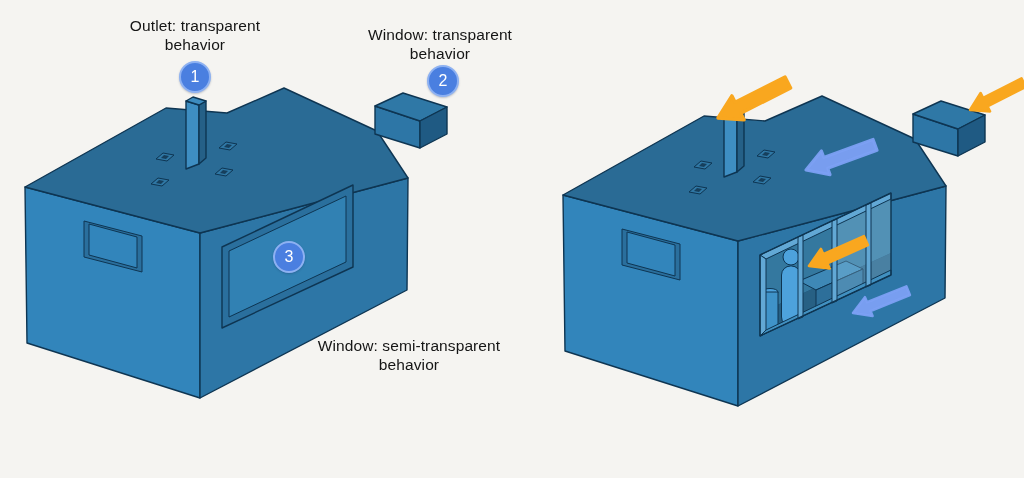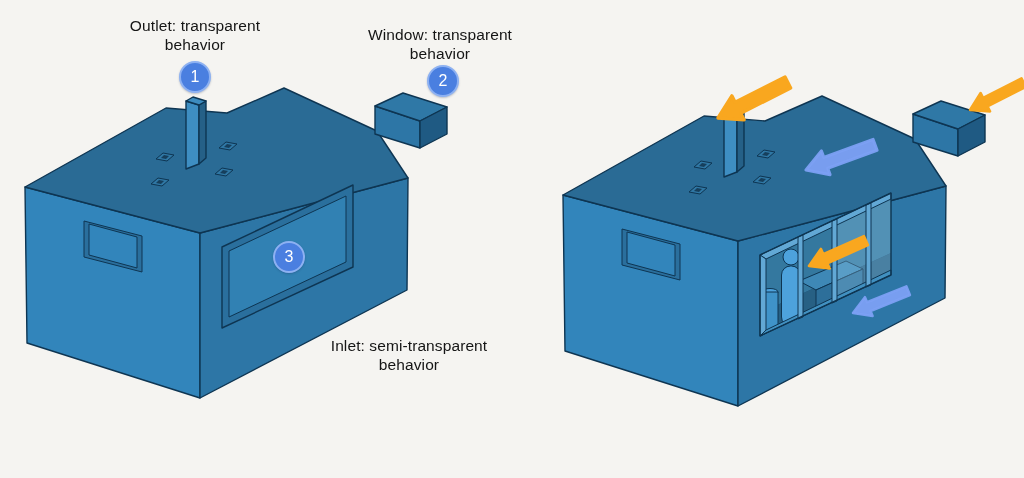--- a/index.html
+++ b/index.html
@@ -158,21 +158,21 @@
 
   <div class="anno-label" style="left:95px;top:16px;width:200px">
     <span class="line">Outlet: transparent</span>
     <span class="line">behavior</span>
   </div>
   <div class="anno-label" style="left:340px;top:25px;width:200px">
     <span class="line">Window: transparent</span>
     <span class="line">behavior</span>
   </div>
   <div class="anno-label" style="left:294px;top:336px;width:230px">
-    <span class="line">Inlet: semi-transparent</span>
+    <span class="line">Window: semi-transparent</span>
     <span class="line">behavior</span>
   </div>
 
   <div class="marker" style="left:179px;top:61px">
     <span>1</span>
   </div>
   <div class="marker" style="left:427px;top:65px">
     <span>2</span>
   </div>
   <div class="marker" style="left:273px;top:241px">

